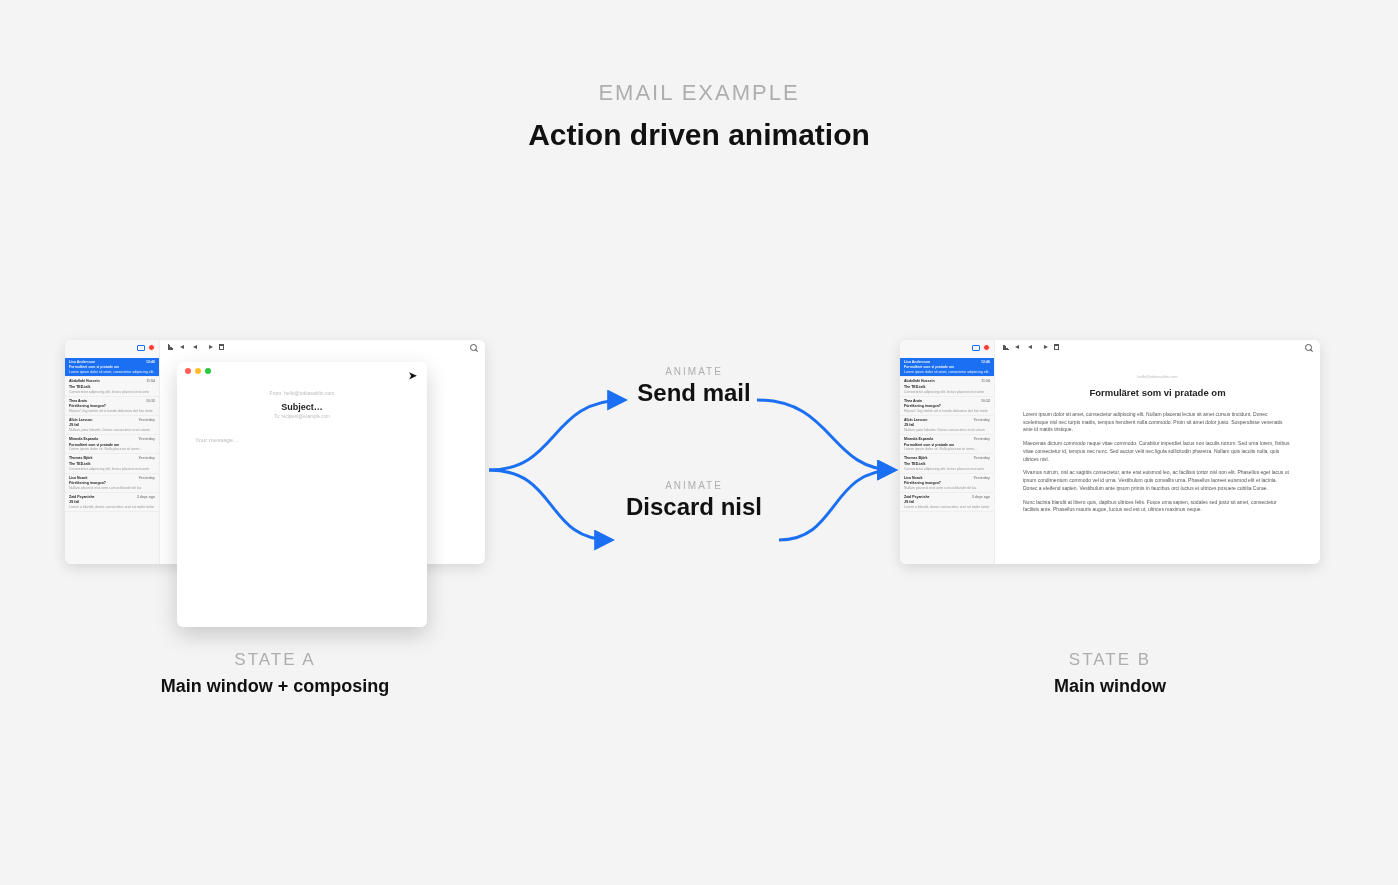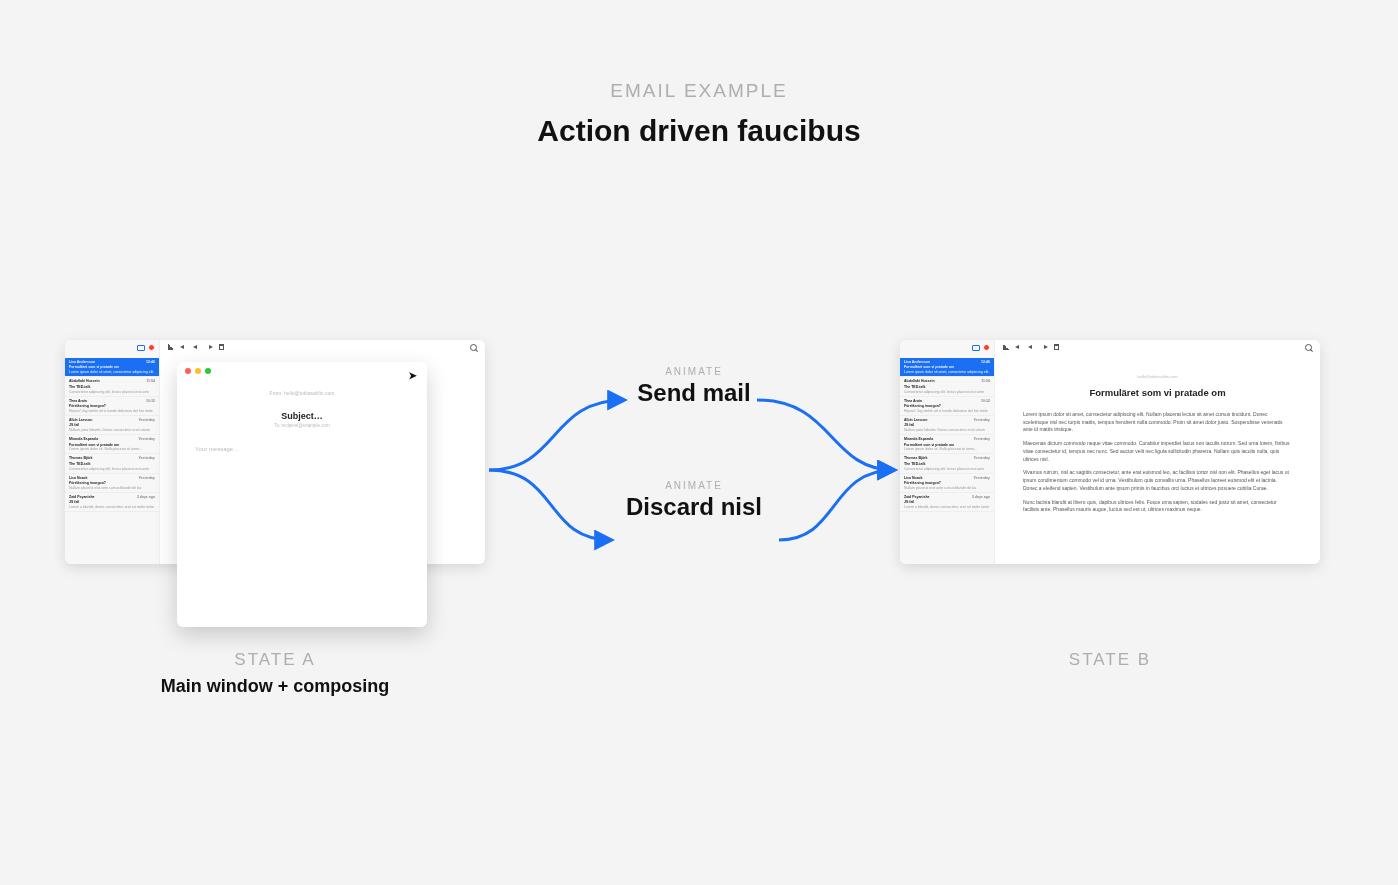--- a/index.html
+++ b/index.html
@@ -12,21 +12,21 @@
     overflow: hidden;
     color: #111;
   }
   .header {
     position: absolute;
     top: 80px;
     left: 0; right: 0;
     text-align: center;
   }
   .eyebrow {
-    font-size: 19px;
+    font-size: 22px;
     letter-spacing: 2px;
     color: #aeaeae;
     font-weight: 500;
     margin-bottom: 12px;
   }
   .title {
     font-size: 30px;
     font-weight: 800;
     color: #111;
   }
@@ -149,21 +149,21 @@
     text-align: center;
     color: #bbb;
     font-size: 5px;
     margin-top: 6px;
   }
   .compose .subj-line {
     text-align: center;
     font-weight: 800;
     font-size: 9px;
     color: #222;
-    margin-top: 15px;
+    margin-top: 6px;
   }
   .compose .to-line {
     text-align: center;
     color: #bbb;
     font-size: 4.5px;
     margin-top: 2px;
   }
   .compose .body {
     margin-top: 18px;
     color: #bbb;
@@ -252,21 +252,21 @@
   .arr.r:before{ border-left:4px solid #555; right:0; top:1px; }
   .pencil { width:6px;height:6px; background: linear-gradient(45deg,#555 50%, transparent 50%); }
   .trash { width:5px;height:6px; border:1px solid #555; border-top:2px solid #555; }
 
 </style>
 </head>
 <body>
 
 <div class="header">
   <div class="eyebrow">EMAIL EXAMPLE</div>
-  <div class="title">Action driven faucibus</div>
+  <div class="title">Action driven animation</div>
 </div>
 
 <div class="window stateA">
   <div class="traffic">
     <span class="dot-r"></span>
     <span class="dot-y"></span>
     <span class="dot-g"></span>
   </div>
   <div class="sidebar" id="sidebarA">
     <div class="sidebar-icons">
@@ -438,13 +438,14 @@
     <div class="lg">Discard nisl</div>
   </div>
 </div>
 
 <div class="cap capA">
   <div class="sm">STATE A</div>
   <div class="lg">Main window + composing</div>
 </div>
 <div class="cap capB">
   <div class="sm">STATE B</div>
+  <div class="lg">Main window</div>
 </div>
 
 </body></html>

